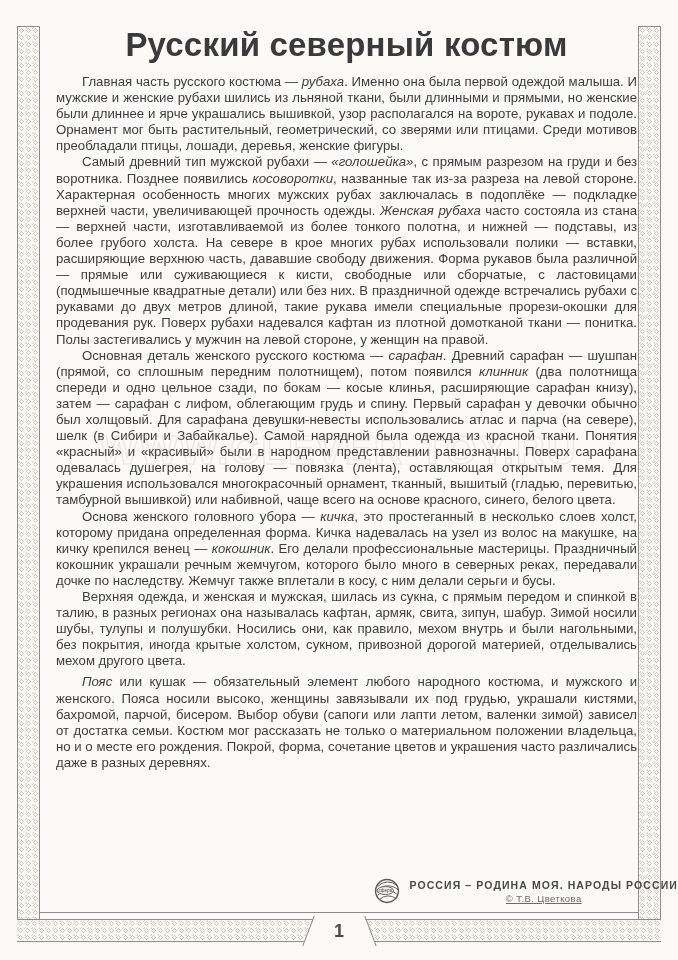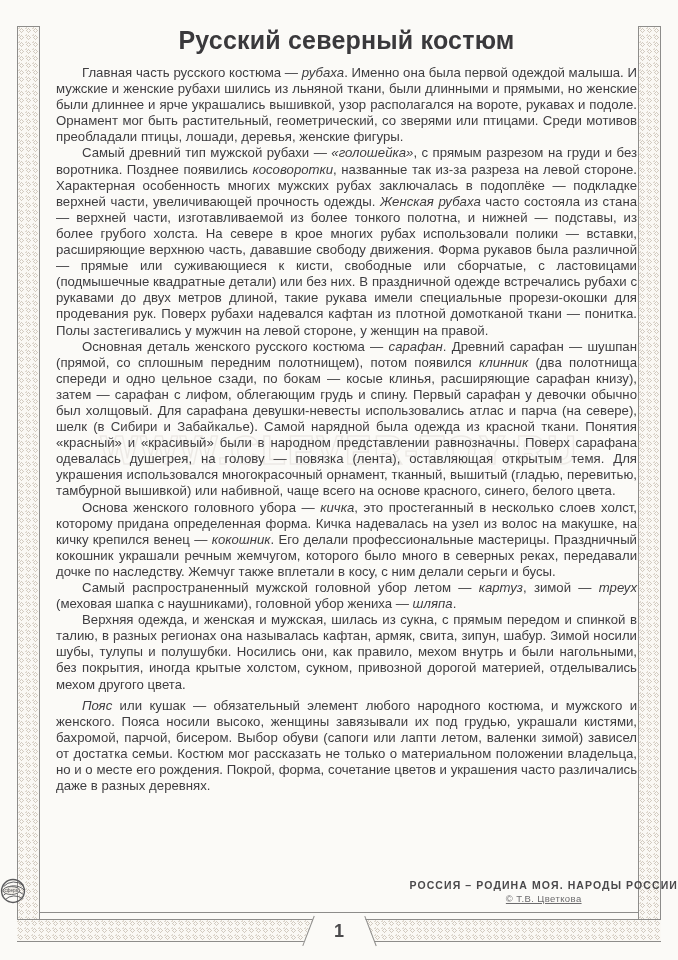--- a/index.html
+++ b/index.html
@@ -79,21 +79,21 @@
 
   
   .content {
     position: absolute;
     left: 56px; right: 41px; top: 0;
     z-index: 1;
   }
   h1.title {
     margin: 26px 0 10px 0;
     text-align: center;
-    font-size: 25px;
+    font-size: 33px;
     font-weight: 700;
     color: #3a393c;
     letter-spacing: 0.2px;
   }
   .body-text p {
     margin: 0;
     text-indent: 26px;
     text-align: justify;
     font-size: 13.2px;
     line-height: 16.1px;
@@ -117,21 +117,21 @@
     pointer-events: none;
     z-index: 0;
   }
 
   
   .footer {
     position: absolute;
     left: 0; right: 0; top: 878px;
     display: flex;
     align-items: center;
-    justify-content: space-between;
+    justify-content: flex-end;
     gap: 9px;
     z-index: 1;
   }
   .logo {
     width: 26px; height: 26px;
     flex: 0 0 auto;
   }
   .footer-text { text-align: center; }
   .series-title {
     font-size: 10.5px;
@@ -165,21 +165,20 @@
   <div class="page-number">1</div>
 
   <div class="content">
     <h1 class="title">Русский северный костюм</h1>
 
     <div class="body-text">
       <p><span>Главная часть русского костюма — </span><i>рубаха</i><span>. Именно она была первой одеждой малыша. И мужские и женские рубахи шились из льняной ткани, были длинными и прямыми, но женские были длиннее и ярче украшались вышивкой, узор располагался на вороте, рукавах и подоле. Орнамент мог быть растительный, геометрический, со зверями или птицами. Среди мотивов преобладали птицы, лошади, деревья, женские фигуры.</span></p>
       <p><span>Самый древний тип мужской рубахи — </span><i>«голошейка»</i><span>, с прямым разрезом на груди и без воротника. Позднее появились </span><i>косоворотки</i><span>, названные так из-за разреза на левой стороне. Характерная особенность многих мужских рубах заключалась в подоплёке — подкладке верхней части, увеличивающей прочность одежды. </span><i>Женская рубаха</i><span> часто состояла из стана — верхней части, изготавливаемой из более тонкого полотна, и нижней — подставы, из более грубого холста. На севере в крое многих рубах использовали полики — вставки, расширяющие верхнюю часть, дававшие свободу движения. Форма рукавов была различной — прямые или суживающиеся к кисти, свободные или сборчатые, с ластовицами (подмышечные квадратные детали) или без них. В праздничной одежде встречались рубахи с рукавами до двух метров длиной, такие рукава имели специальные прорези-окошки для продевания рук. Поверх рубахи надевался кафтан из плотной домотканой ткани — понитка. Полы застегивались у мужчин на левой стороне, у женщин на правой.</span></p>
       <p><span>Основная деталь женского русского костюма — </span><i>сарафан</i><span>. Древний сарафан — шушпан (прямой, со сплошным передним полотнищем), потом появился </span><i>клинник</i><span> (два полотнища спереди и одно цельное сзади, по бокам — косые клинья, расширяющие сарафан книзу), затем — сарафан с лифом, облегающим грудь и спину. Первый сарафан у девочки обычно был холщовый. Для сарафана девушки-невесты использовались атлас и парча (на севере), шелк (в Сибири и Забайкалье). Самой нарядной была одежда из красной ткани. Понятия «красный» и «красивый» были в народном представлении равнозначны. Поверх сарафана одевалась душегрея, на голову — повязка (лента), оставляющая открытым темя. Для украшения использовался многокрасочный орнамент, тканный, вышитый (гладью, перевитью, тамбурной вышивкой) или набивной, чаще всего на основе красного, синего, белого цвета.</span></p>
       <p><span>Основа женского головного убора — </span><i>кичка</i><span>, это простеганный в несколько слоев холст, которому придана определенная форма. Кичка надевалась на узел из волос на макушке, на кичку крепился венец — </span><i>кокошник</i><span>. Его делали профессиональные мастерицы. Праздничный кокошник украшали речным жемчугом, которого было много в северных реках, передавали дочке по наследству. Жемчуг также вплетали в косу, с ним делали серьги и бусы.</span></p>
-      <p><span>Самый распространенный мужской головной убор летом — </span><i>картуз</i><span>, зимой — </span><i>треух</i><span> (меховая шапка с наушниками), головной убор жениха — </span><i>шляпа</i><span>.</span></p>
       <p><span>Верхняя одежда, и женская и мужская, шилась из сукна, с прямым передом и спинкой в талию, в разных регионах она называлась кафтан, армяк, свита, зипун, шабур. Зимой носили шубы, тулупы и полушубки. Носились они, как правило, мехом внутрь и были нагольными, без покрытия, иногда крытые холстом, сукном, привозной дорогой материей, отделывались мехом другого цвета.</span></p>
       <p class="spaced"><i>Пояс</i><span> или кушак — обязательный элемент любого народного костюма, и мужского и женского. Пояса носили высоко, женщины завязывали их под грудью, украшали кистями, бахромой, парчой, бисером. Выбор обуви (сапоги или лапти летом, валенки зимой) зависел от достатка семьи. Костюм мог рассказать не только о материальном положении владельца, но и о месте его рождения. Покрой, форма, сочетание цветов и украшения часто различались даже в разных деревнях.</span></p>
     </div>
   </div>
 
   <div class="footer">
     <svg class="logo" viewBox="0 0 30 30" xmlns="http://www.w3.org/2000/svg" aria-hidden="true">
       <circle cx="15" cy="15" r="13.2" fill="none" stroke="#5a5a5c" stroke-width="1.6"></circle>
       <path d="M4 10 A 16 16 0 0 1 27 9" fill="none" stroke="#5a5a5c" stroke-width="1.1"></path>
       <path d="M3 15 A 17 17 0 0 1 28 14" fill="none" stroke="#5a5a5c" stroke-width="1.1"></path>

